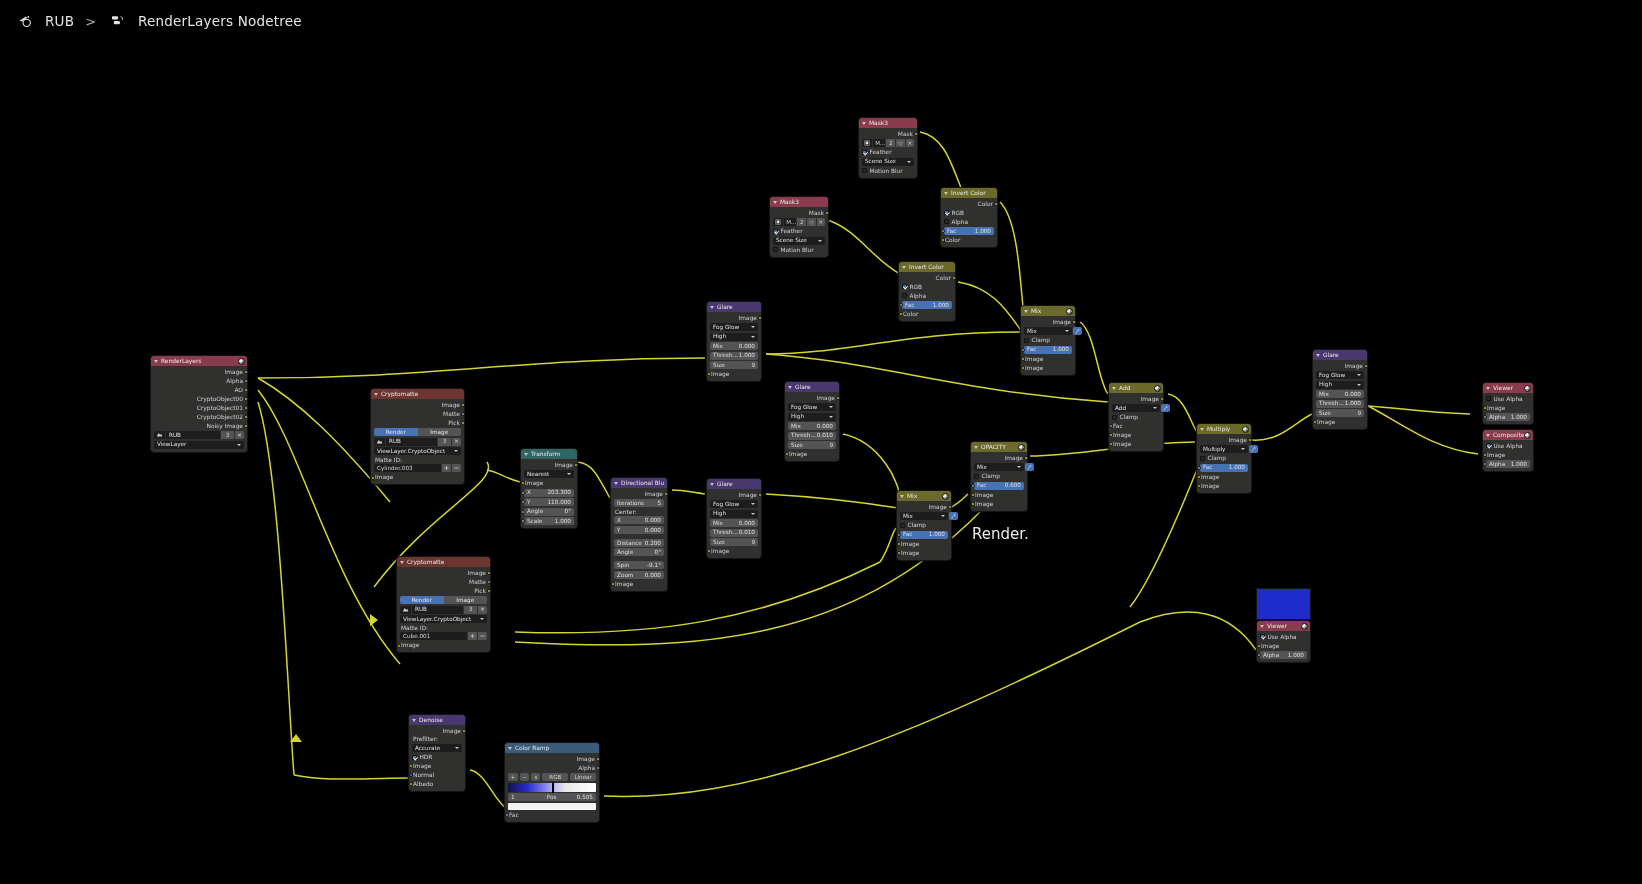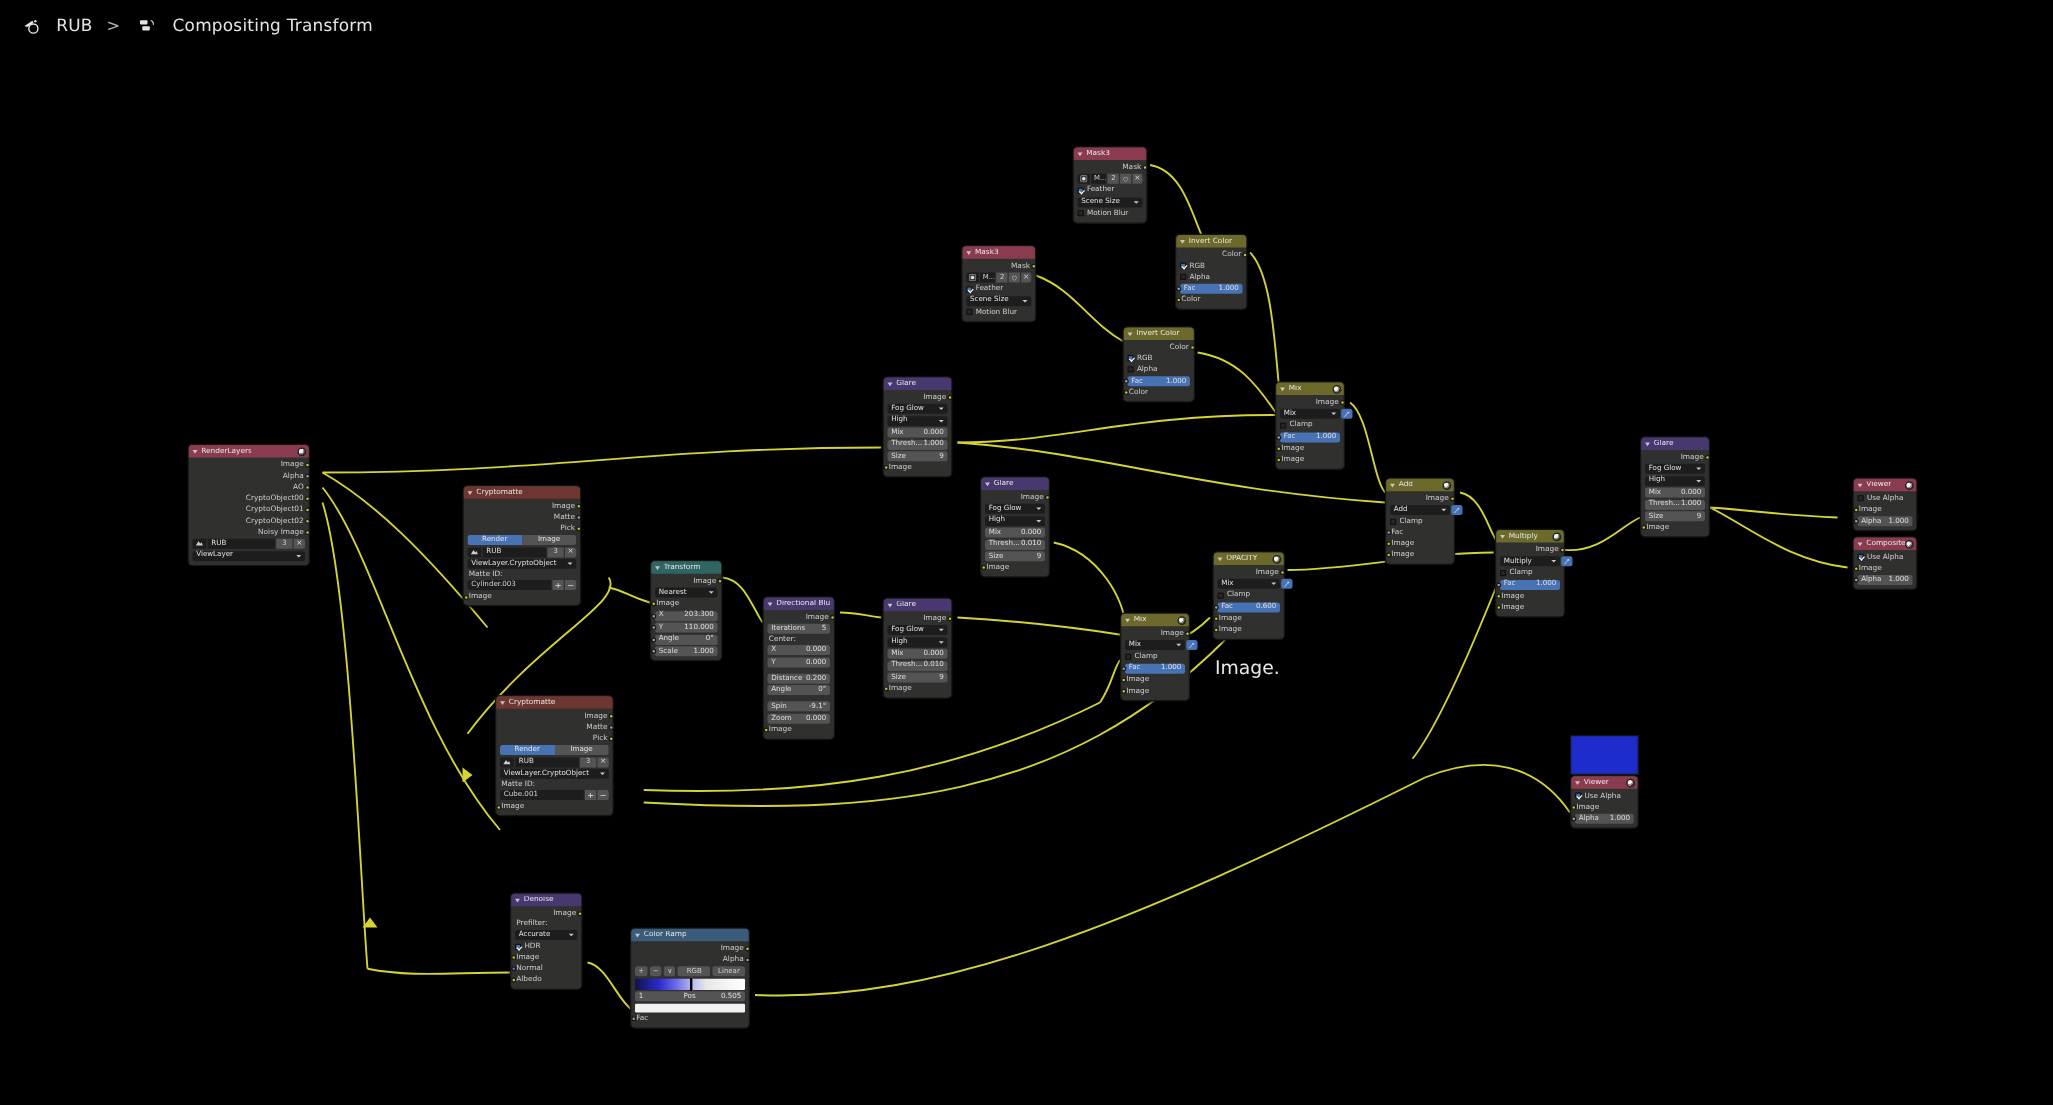--- a/index.html
+++ b/index.html
@@ -180,21 +180,21 @@
   <span class="tb-text">RUB</span>
   <span class="tb-sep">&gt;</span>
   <span class="tb-icon">
     <svg width="16" height="16" viewBox="0 0 20 20">
       <rect x="2.5" y="4" width="7.5" height="4.2" rx="1" fill="#e4e4e4"></rect>
       <rect x="4.8" y="10" width="7.5" height="4.2" rx="1" fill="#e4e4e4"></rect>
       <path d="M13.2 4.2 q3.2 1.2 2.6 4.4" fill="none" stroke="#e4e4e4" stroke-width="1.1"></path>
     </svg>
   </span>
   <span class="tb-gap"></span>
-  <span class="tb-text">Compositing Transform</span>
+  <span class="tb-text">RenderLayers Nodetree</span>
 </div>
 
 <div id="canvas">
 
   <svg id="wires" viewBox="0 0 1642 842">
     <g fill="none" stroke="#d4d432" stroke-width="1.5">
 
       <path d="M258,336 C440,336 520,316 705,316"></path>
 
       <path d="M258,336 C300,360 340,400 390,460"></path>
@@ -1102,15 +1102,15 @@
       <div class="wdg num">
           <span class="sock l s-val"></span>
           <span class="nm">Alpha</span>
           <span class="vl">1.000</span>
         </div>
     </div>
   </div>
 
   <div class="imgpreview" id="viewer-thumb" style="left: 1256px; top: 546px; width: 55px; height: 32px; background: rgb(29, 44, 203);"></div>
 
-  <div class="floatlabel" style="left:972px; top:483px;">Image.</div>
+  <div class="floatlabel" style="left:972px; top:483px;">Render.</div>
 
 </div>
 
 </body></html>

